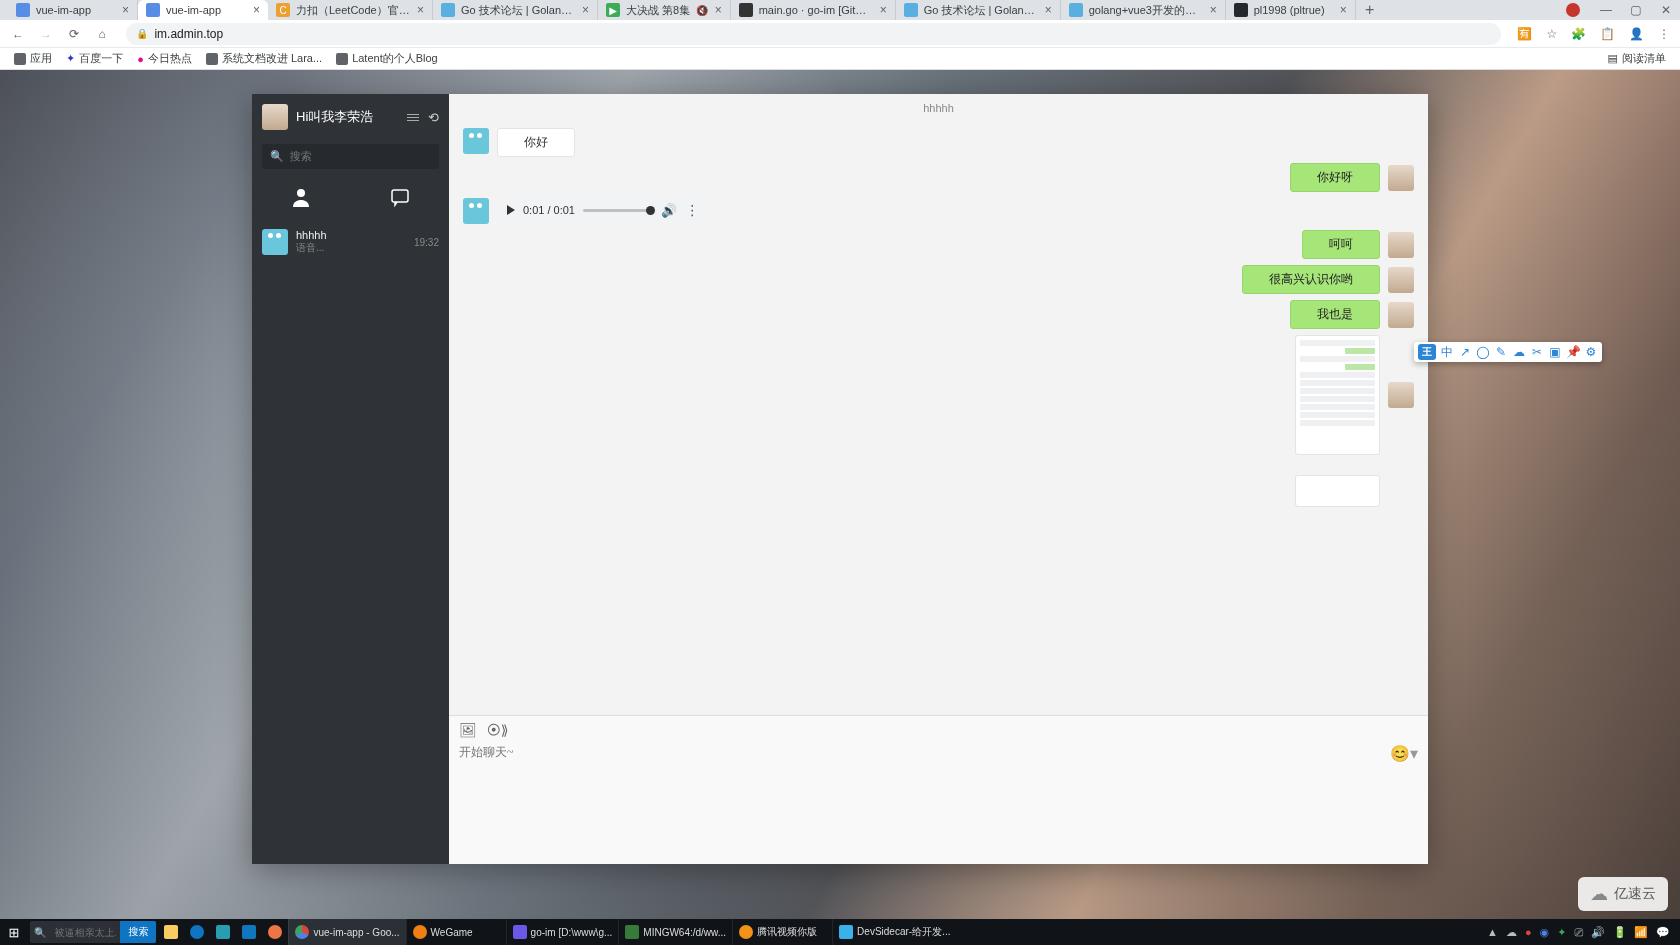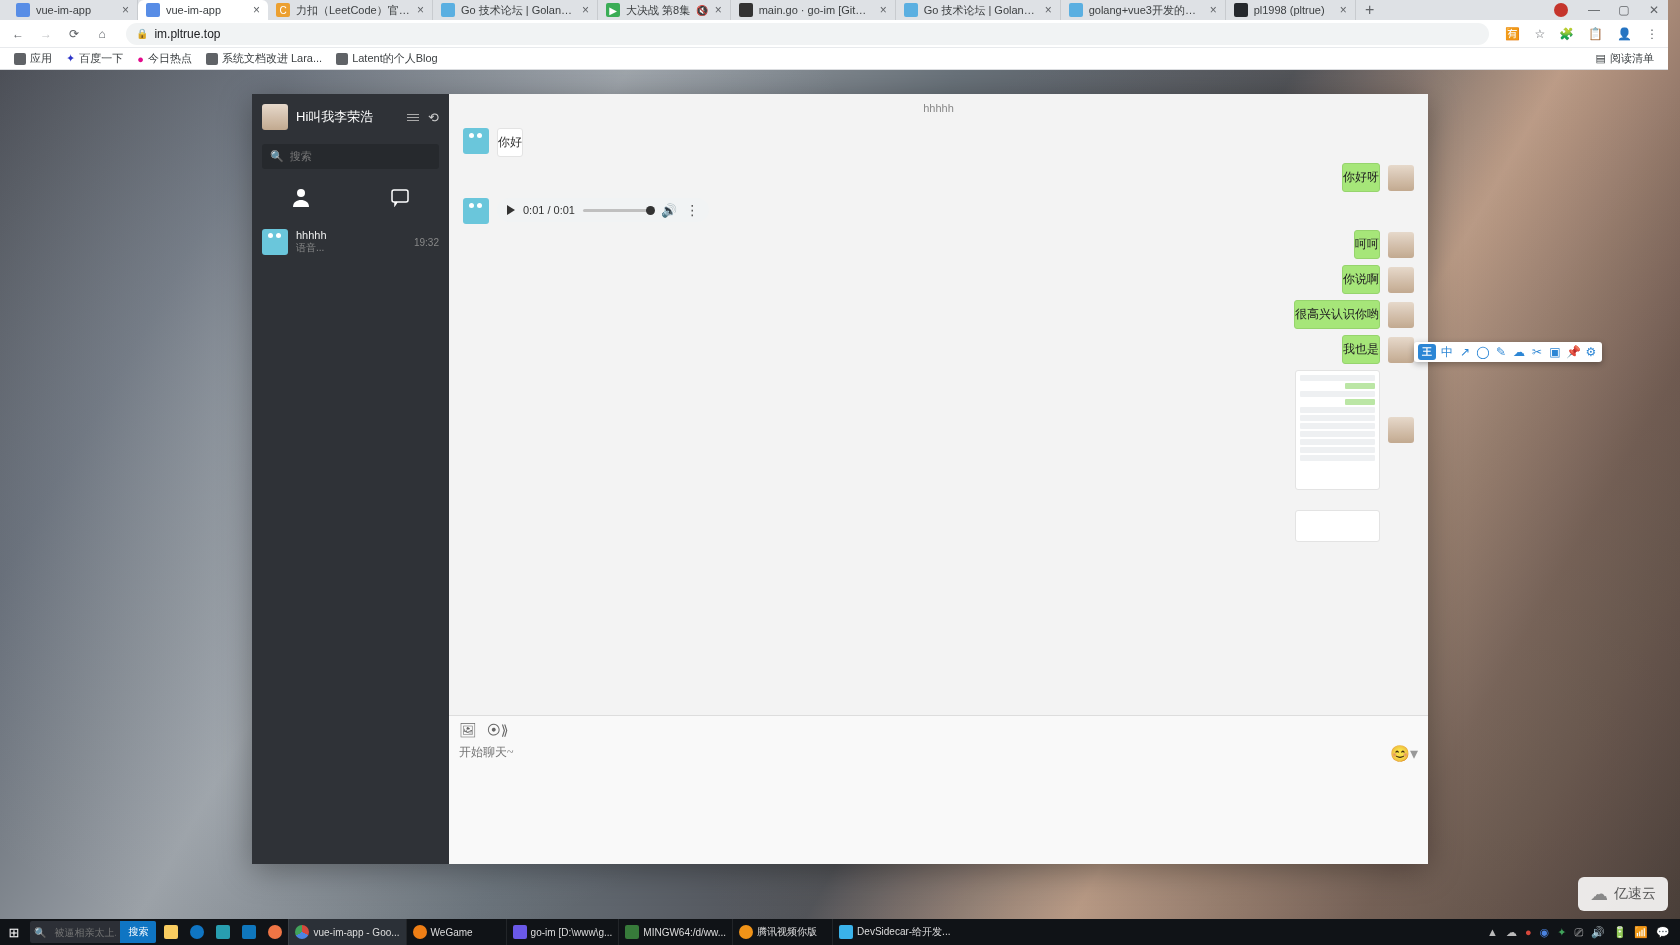--- a/index.html
+++ b/index.html
@@ -3,21 +3,21 @@
 <meta charset="utf-8">
 <style>
 *{box-sizing:border-box;margin:0;padding:0;font-family:"Microsoft YaHei",Arial,sans-serif;}
 html,body{width:1680px;height:945px;overflow:hidden;}
 
 
 .desktop{position:relative;width:100%;height:100%;background:linear-gradient(120deg,#3d4048 0%,#5b6370 15%,#9aa1a8 30%,#68727c 45%,#4e5158 60%,#c29b82 72%,#6a5148 85%,#3a2f2a 100%);filter:saturate(.85);}
 .desktop::before{content:"";position:absolute;inset:0;background:radial-gradient(circle at 20% 40%,rgba(200,210,220,.35),transparent 40%),radial-gradient(circle at 80% 70%,rgba(160,140,120,.4),transparent 45%);}
 
 
-.chrome-top{position:absolute;top:0;left:0;right:12px;z-index:10;}
+.chrome-top{position:absolute;top:0;left:0;right:0;z-index:10;}
 .titlebar{height:20px;background:#dee1e6;display:flex;align-items:stretch;padding-left:8px;}
 .tab{display:flex;align-items:center;gap:6px;font-size:11px;color:#3c4043;padding:0 8px;min-width:130px;max-width:165px;border-right:1px solid #c8cbd0;position:relative;}
 .tab.active{background:#fff;border-radius:6px 6px 0 0;border-right:none;}
 .tab .fav{width:14px;height:14px;border-radius:2px;display:inline-flex;align-items:center;justify-content:center;font-size:10px;color:#fff;}
 .tab .lbl{white-space:nowrap;overflow:hidden;text-overflow:ellipsis;flex:1;}
 .tab .cls{color:#5f6368;font-size:12px;line-height:1;}
 .tab .aud{color:#5f6368;font-size:10px;}
 .newtab{width:28px;display:flex;align-items:center;justify-content:center;color:#5f6368;font-size:16px;}
 .winbtns{margin-left:auto;display:flex;align-items:center;gap:2px;}
 .winbtns span{width:28px;text-align:center;color:#5f6368;font-size:12px;}
@@ -63,21 +63,21 @@
 .citem .ctm{font-size:10px;color:#888;}
 
 .chat-main{flex:1;display:flex;flex-direction:column;background:#f3f3f3;}
 .conv-top{font-size:11px;color:#888;text-align:center;padding:8px 0;}
 .conv-body{flex:1;overflow:auto;padding:0 14px;position:relative;}
 .msg{display:flex;align-items:flex-start;gap:8px;margin:6px 0;}
 .msg.right{flex-direction:row-reverse;align-items:center;}
 .msg .mav{width:26px;height:26px;border-radius:3px;background:#5dc9e2;position:relative;flex:none;}
 .msg .mav.gopher::after{content:"";position:absolute;top:5px;left:6px;width:5px;height:5px;background:#fff;border-radius:50%;box-shadow:8px 0 #fff;}
 .msg .mav.me{background:linear-gradient(180deg,#e8d9c8,#c6a88a);}
-.bubble{background:#fff;border:1px solid #e3e3e3;border-radius:3px;padding:5px 0;font-size:12px;color:#333;max-width:420px;}
+.bubble{background:#fff;border:1px solid #e3e3e3;border-radius:3px;padding:5px 26px;font-size:12px;color:#333;max-width:420px;}
 .msg.right .bubble{background:#9eea6a;border-color:#8fd85e;color:#222;}
 .audio{display:flex;align-items:center;gap:8px;background:#f1f3f4;border-radius:18px;padding:4px 10px;font-size:11px;color:#333;}
 .audio .play{width:0;height:0;border-left:8px solid #333;border-top:5px solid transparent;border-bottom:5px solid transparent;}
 .audio .track{width:70px;height:3px;background:#c0c0c0;border-radius:2px;position:relative;}
 .audio .track::after{content:"";position:absolute;right:-2px;top:-3px;width:9px;height:9px;border-radius:50%;background:#333;}
 .audio .vol{font-size:13px;}
 .audio .more{font-size:14px;color:#555;}
 .img-thumb{width:85px;height:120px;background:#fff;border:1px solid #e3e3e3;border-radius:3px;padding:4px;display:flex;flex-direction:column;gap:2px;}
 .img-thumb .row{height:6px;background:#eef0f2;border-radius:1px;}
 .img-thumb .row.g{background:#b6e89c;width:40%;margin-left:auto;}
@@ -175,21 +175,21 @@
       </div>
     </div>
 
     <div class="addrbar">
       <span class="icn">←</span>
       <span class="icn" style="opacity:.4">→</span>
       <span class="icn">⟳</span>
       <span class="icn">⌂</span>
       <div class="url-field">
         <span class="lock">🔒</span>
-        <span class="url-text">im.pltrue.top</span>
+        <span class="url-text">im.admin.top</span>
       </div>
       <div class="addr-right">
         <span>🈶</span>
         <span>☆</span>
         <span>🧩</span>
         <span>📋</span>
         <span>👤</span>
         <span>⋮</span>
       </div>
     </div>
@@ -291,24 +291,20 @@
               <span class="more">⋮</span>
             </div>
           </div>
 
           <div class="msg right">
             <span class="mav me"></span>
             <div class="bubble">呵呵</div>
           </div>
           <div class="msg right">
             <span class="mav me"></span>
-            <div class="bubble">你说啊</div>
-          </div>
-          <div class="msg right">
-            <span class="mav me"></span>
             <div class="bubble">很高兴认识你哟</div>
           </div>
           <div class="msg right">
             <span class="mav me"></span>
             <div class="bubble">我也是</div>
           </div>
 
           <div class="msg right">
             <span class="mav me"></span>
             <div class="img-thumb">

